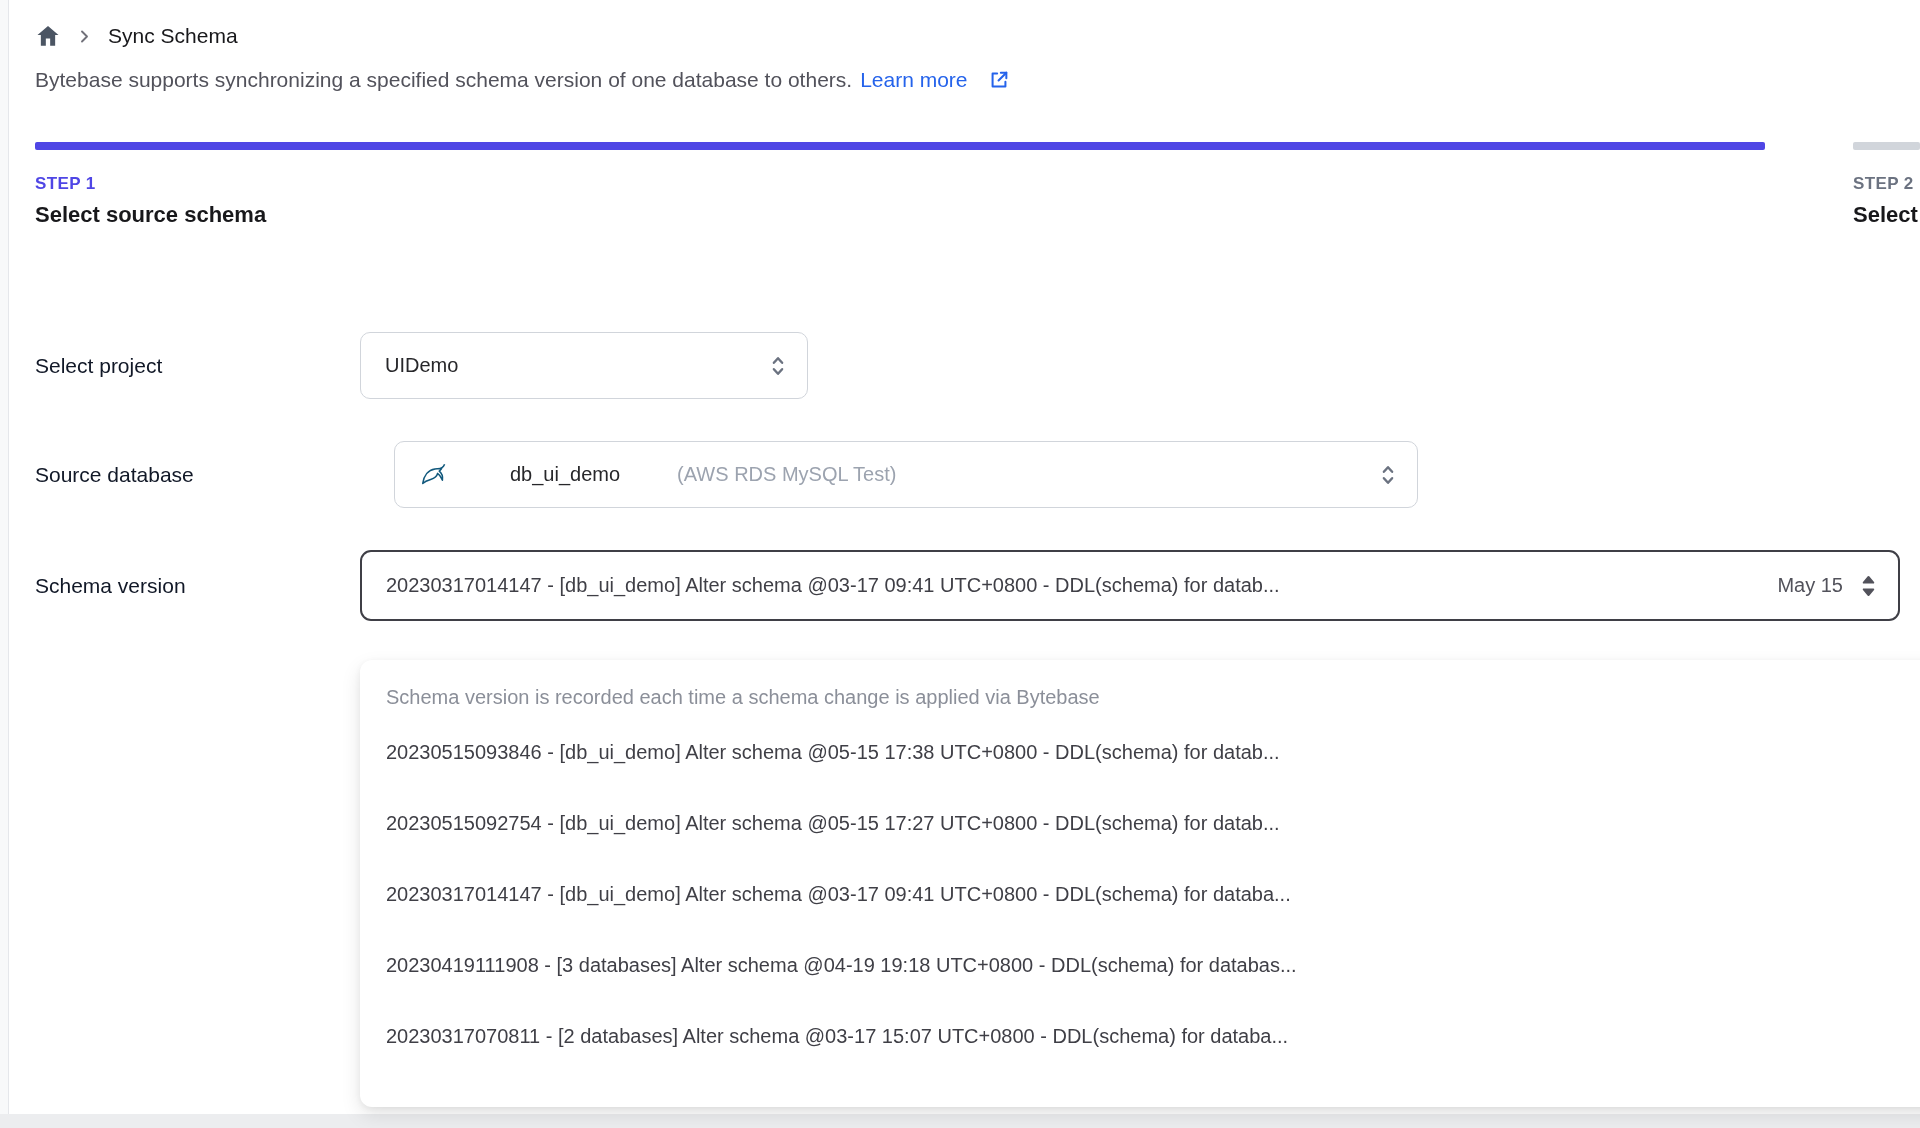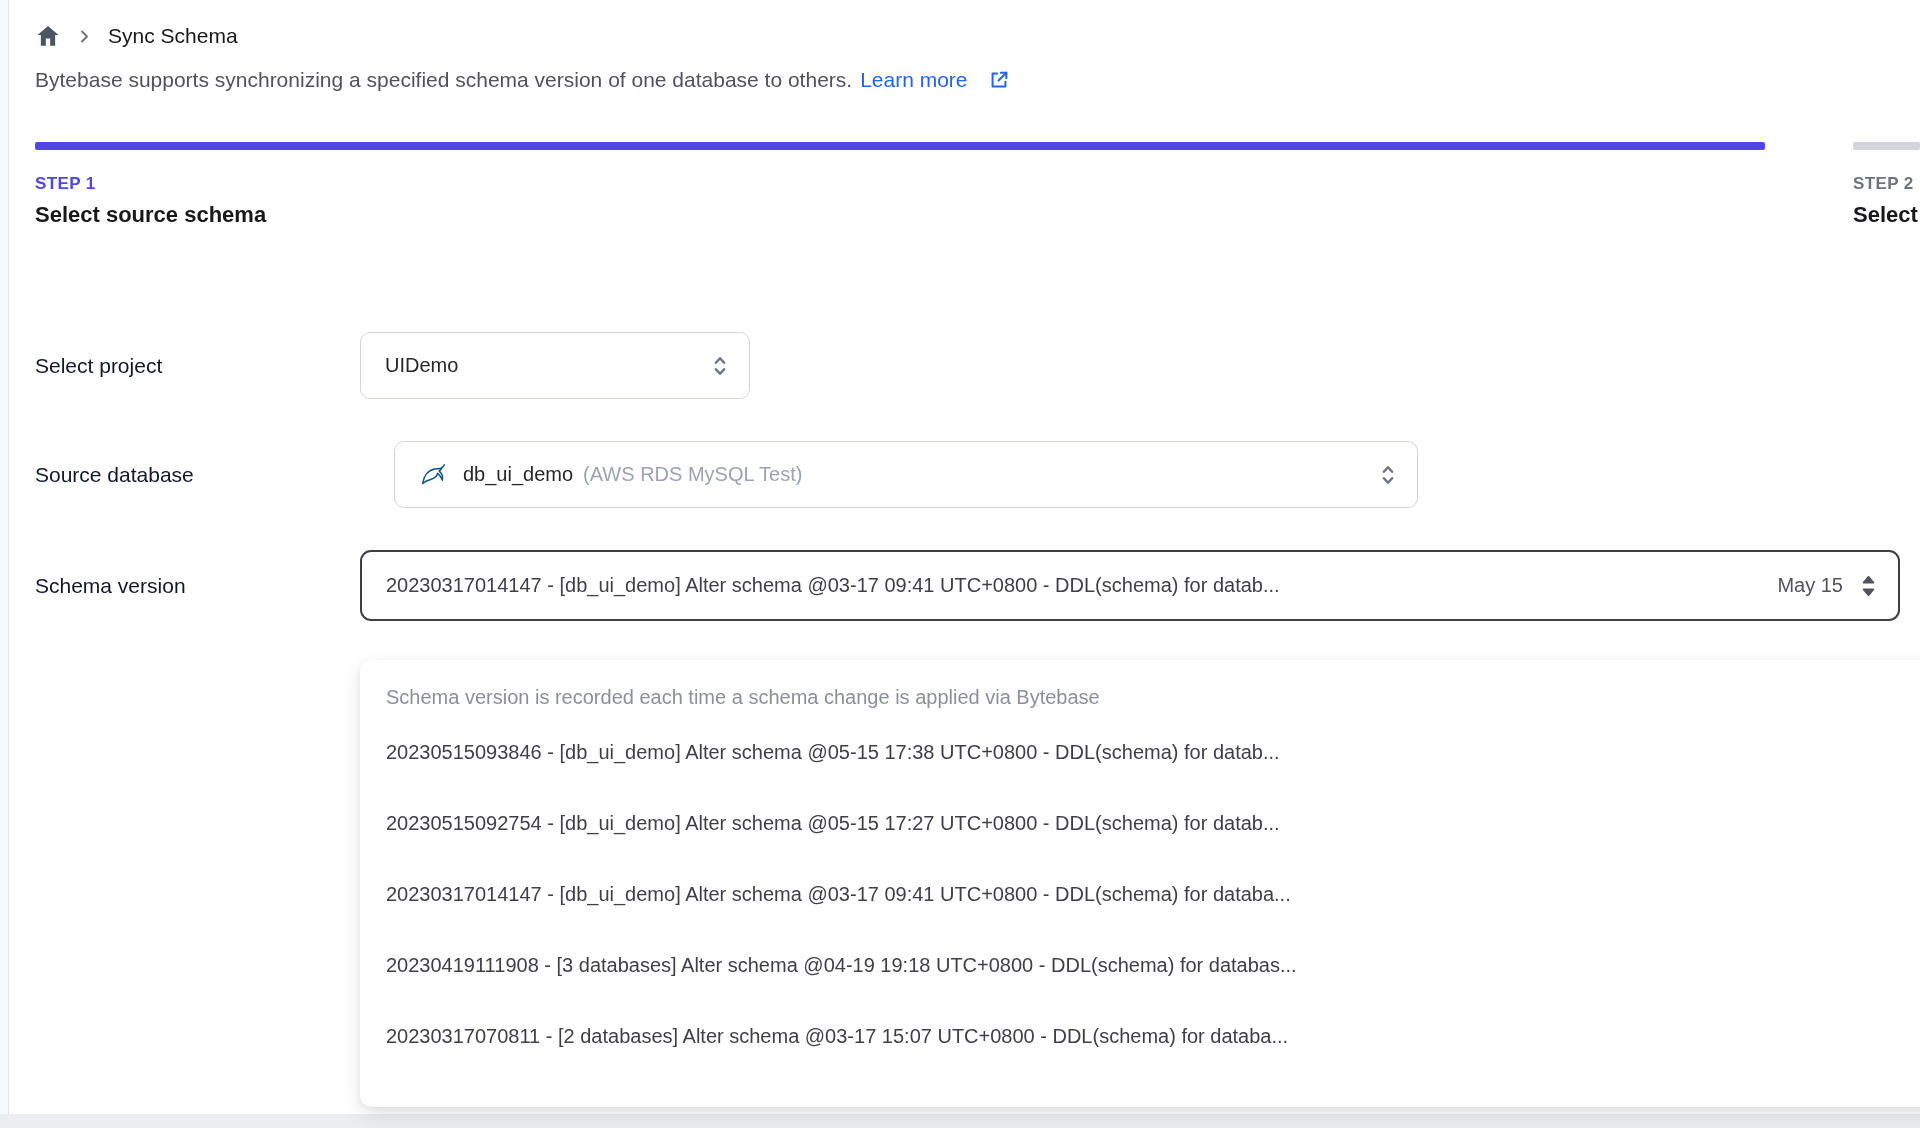--- a/index.html
+++ b/index.html
@@ -36,22 +36,22 @@
 
   
   .form { margin-top:104px; }
   .form-row { display:flex; align-items:center; margin-bottom:42px; }
   .form-label { width:325px; flex:0 0 325px; font-size:21px; font-weight:400; color:#111827; }
   .select {
     height:67px; background:#fff; border:1px solid #d1d5db; border-radius:10px;
     display:flex; align-items:center; padding:0 18px 0 24px; cursor:pointer;
   }
   .select .value { font-size:20px; color:#27272a; flex:1; white-space:nowrap; overflow:hidden; text-overflow:ellipsis; }
-  .select-project, .select-env { width:390px;justify-content:center; }
-  .select-db { width:1024px; margin-left:34px; }
+  .select-project, .select-env { width:448px;justify-content:center; }
+  .select-db { width:1024px; margin-left:34px;gap:47px; }
   .select-db .db-name { font-size:20px; font-weight:500; color:#27272a; margin-left:14px; }
   .select-db .db-detail { font-size:20px; color:#9ca3af; margin-left:10px; flex:1; white-space:nowrap; overflow:hidden; }
   .select-version {
     width:1540px; height:71px; border:2.5px solid #3f3f46; border-radius:11px;
   }
   .select-version .value { color:#3f3f46; }
   .select-version .value-date { font-size:20px; color:#52525b; margin-left:16px; white-space:nowrap; }
   .chevrons { margin-left:14px; display:flex; align-items:center; }
 
   

